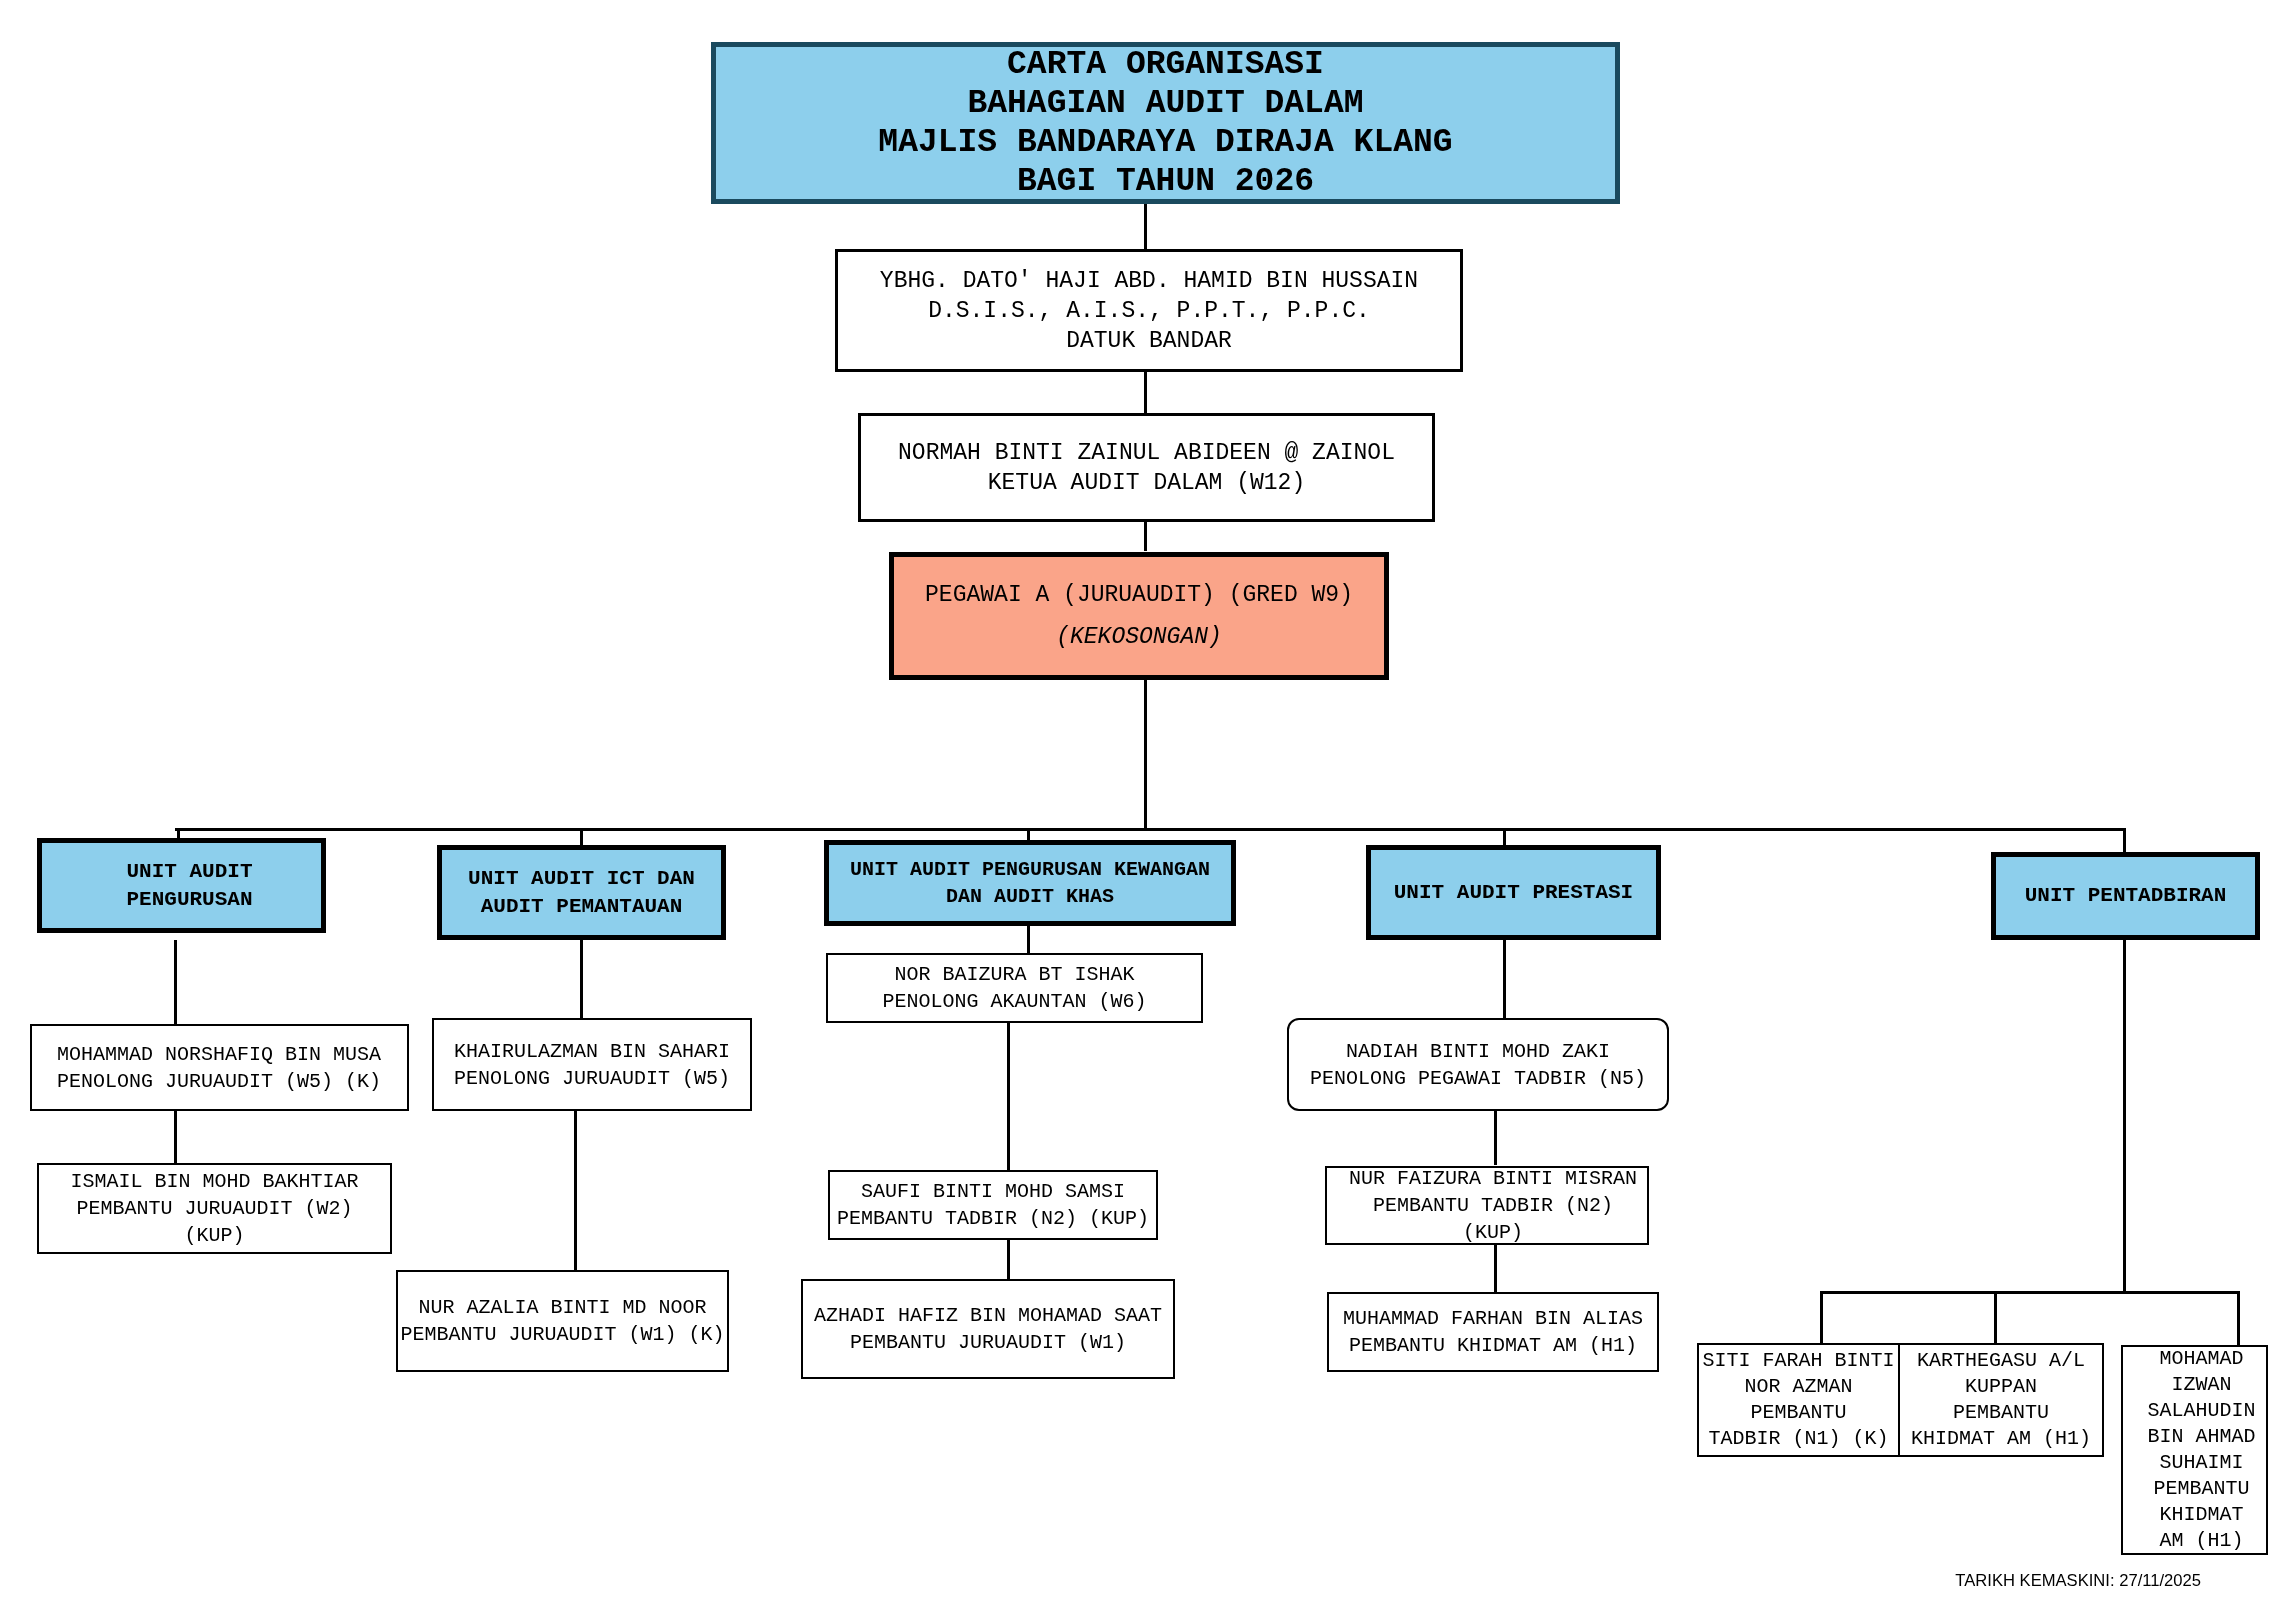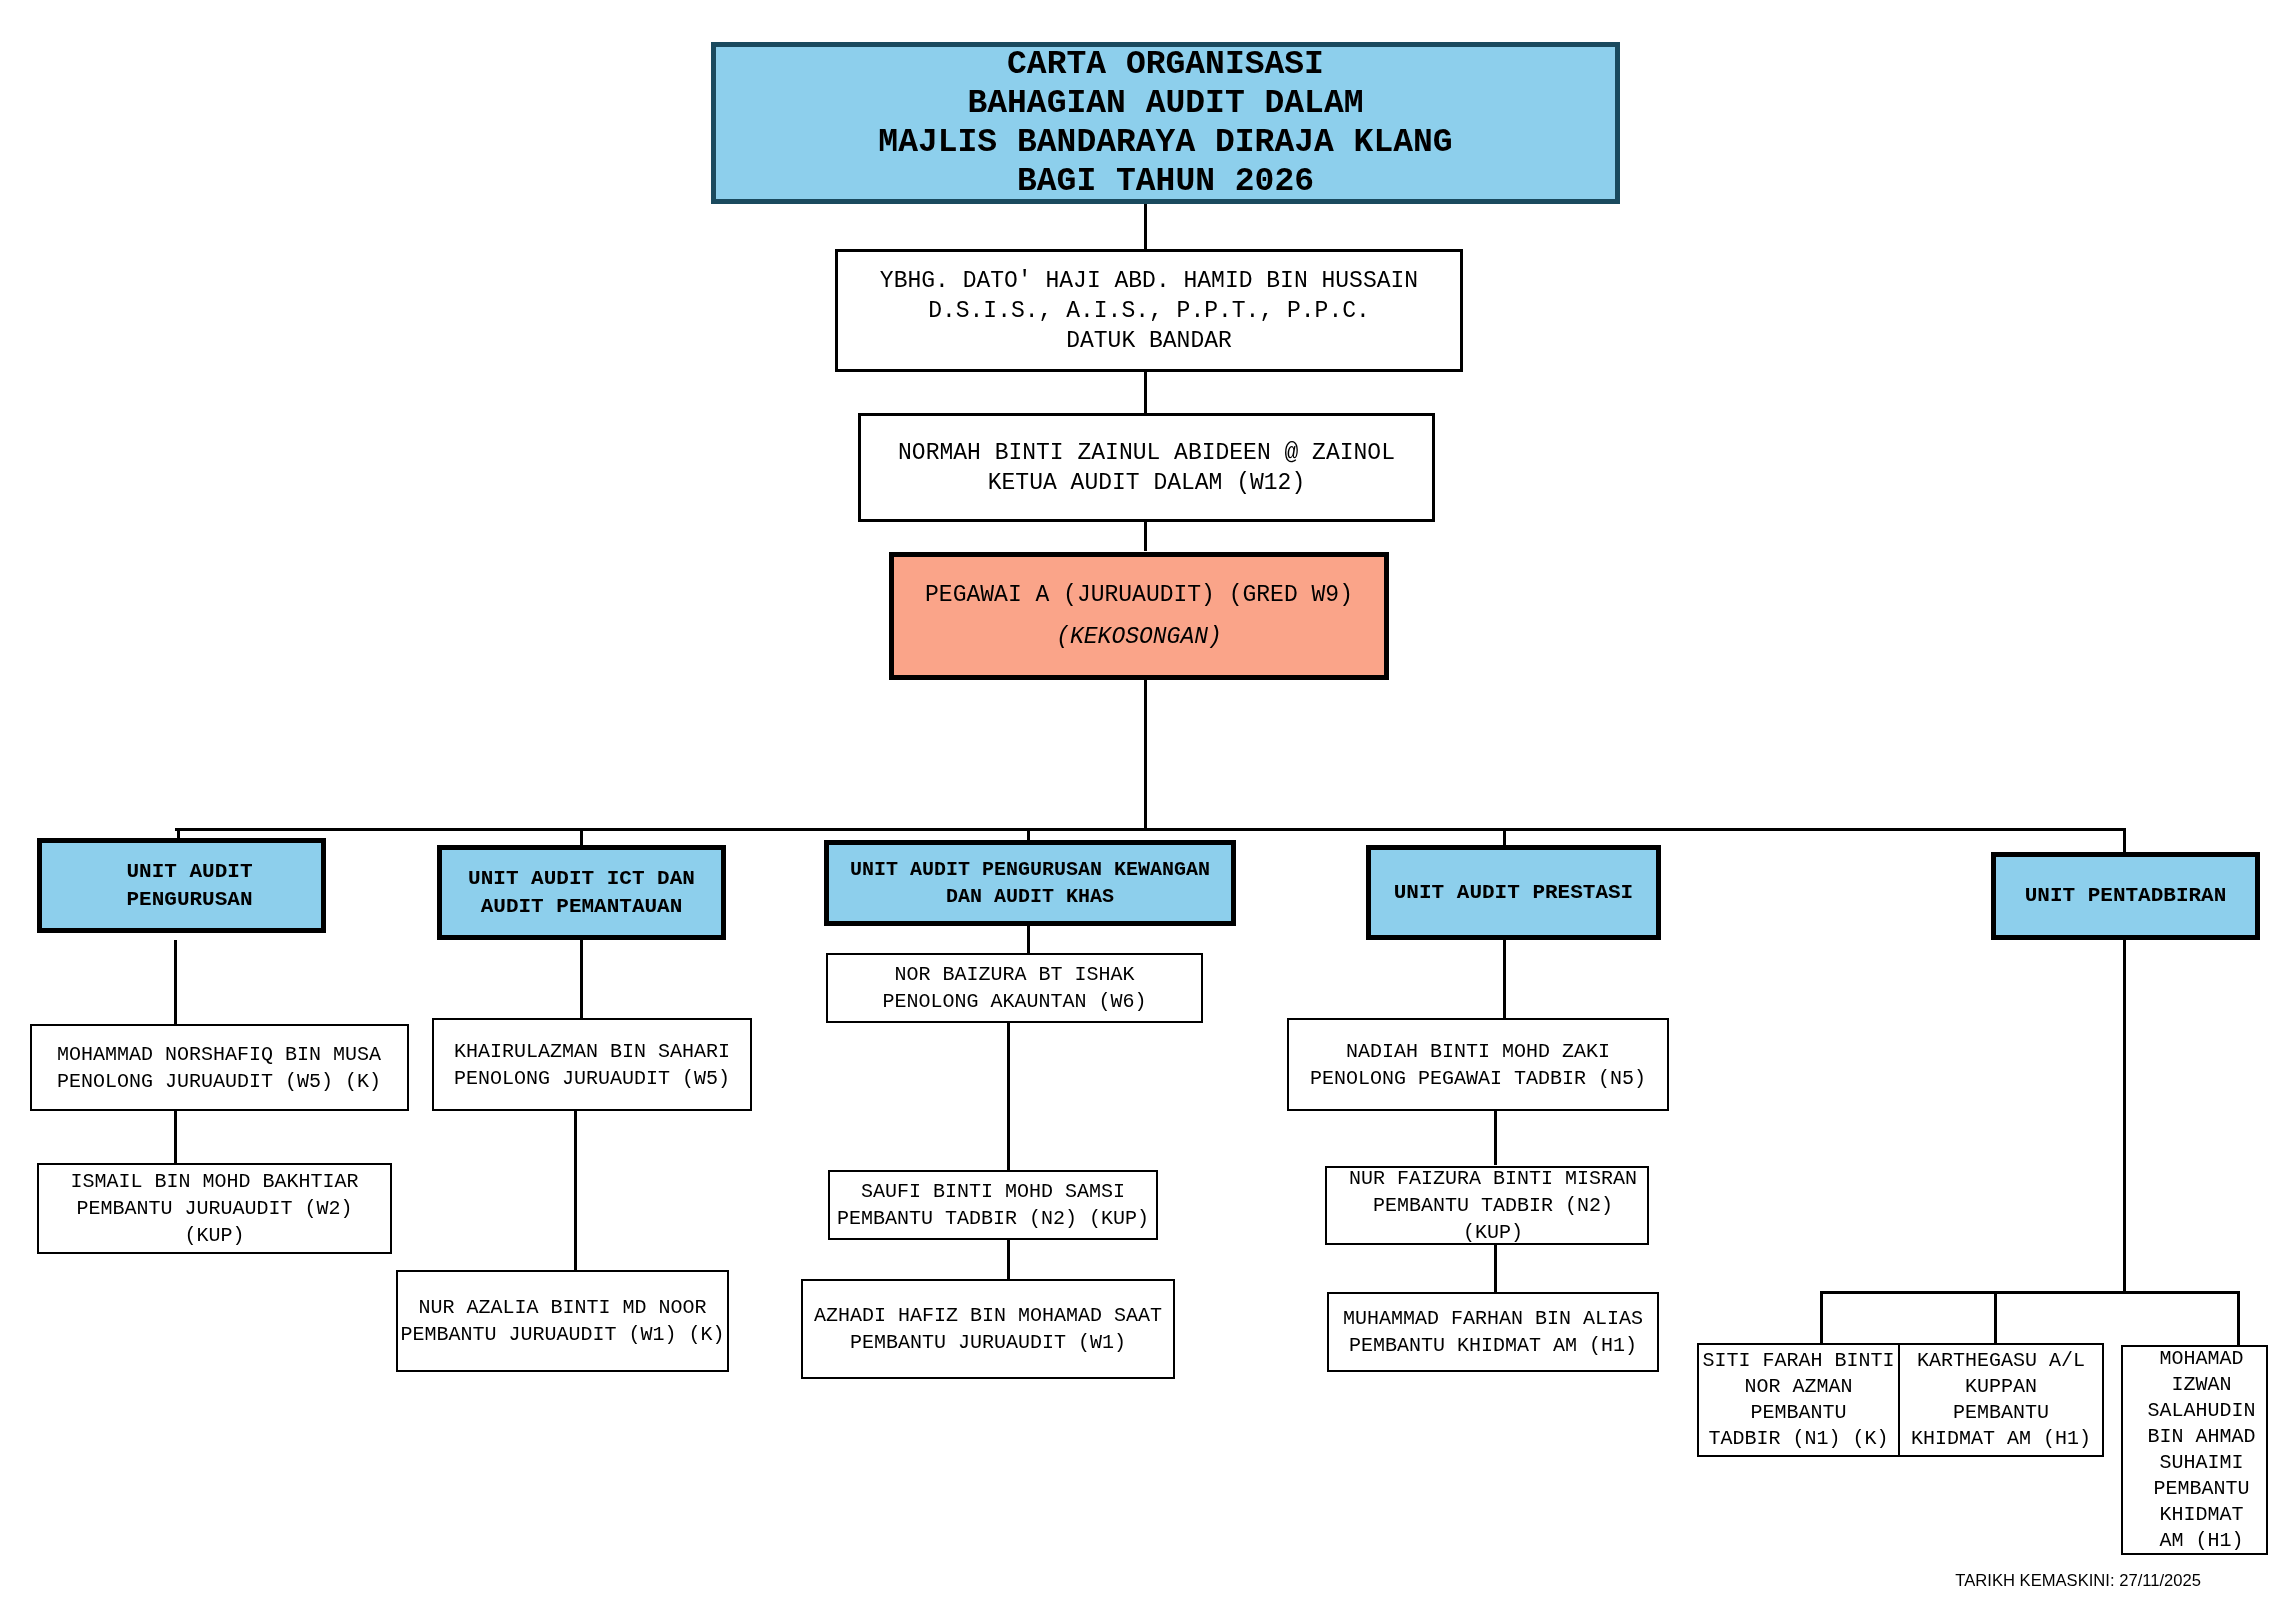--- a/index.html
+++ b/index.html
@@ -152,21 +152,21 @@
   </div>
   <div class="box" style="left:828px;top:1170px;width:330px;height:70px;">
     <span>SAUFI BINTI MOHD SAMSI</span>
     <span>PEMBANTU TADBIR (N2) (KUP)</span>
   </div>
   <div class="box" style="left:801px;top:1279px;width:374px;height:100px;">
     <span>AZHADI HAFIZ BIN MOHAMAD SAAT</span>
     <span>PEMBANTU JURUAUDIT (W1)</span>
   </div>
 
-  <div class="box" style="left:1287px;top:1018px;width:382px;height:93px;">
+  <div class="box" style="left:1287px;top:1018px;width:382px;height:93px;border-radius:12px;">
     <span>NADIAH BINTI MOHD ZAKI</span>
     <span>PENOLONG PEGAWAI TADBIR (N5)</span>
   </div>
   <div class="box" style="left:1325px;top:1166px;width:324px;height:79px;padding-left:12px;">
     <span>NUR FAIZURA BINTI MISRAN</span>
     <span>PEMBANTU TADBIR (N2) (KUP)</span>
   </div>
   <div class="box" style="left:1327px;top:1292px;width:332px;height:80px;">
     <span>MUHAMMAD FARHAN BIN ALIAS</span>
     <span>PEMBANTU KHIDMAT AM (H1)</span>

